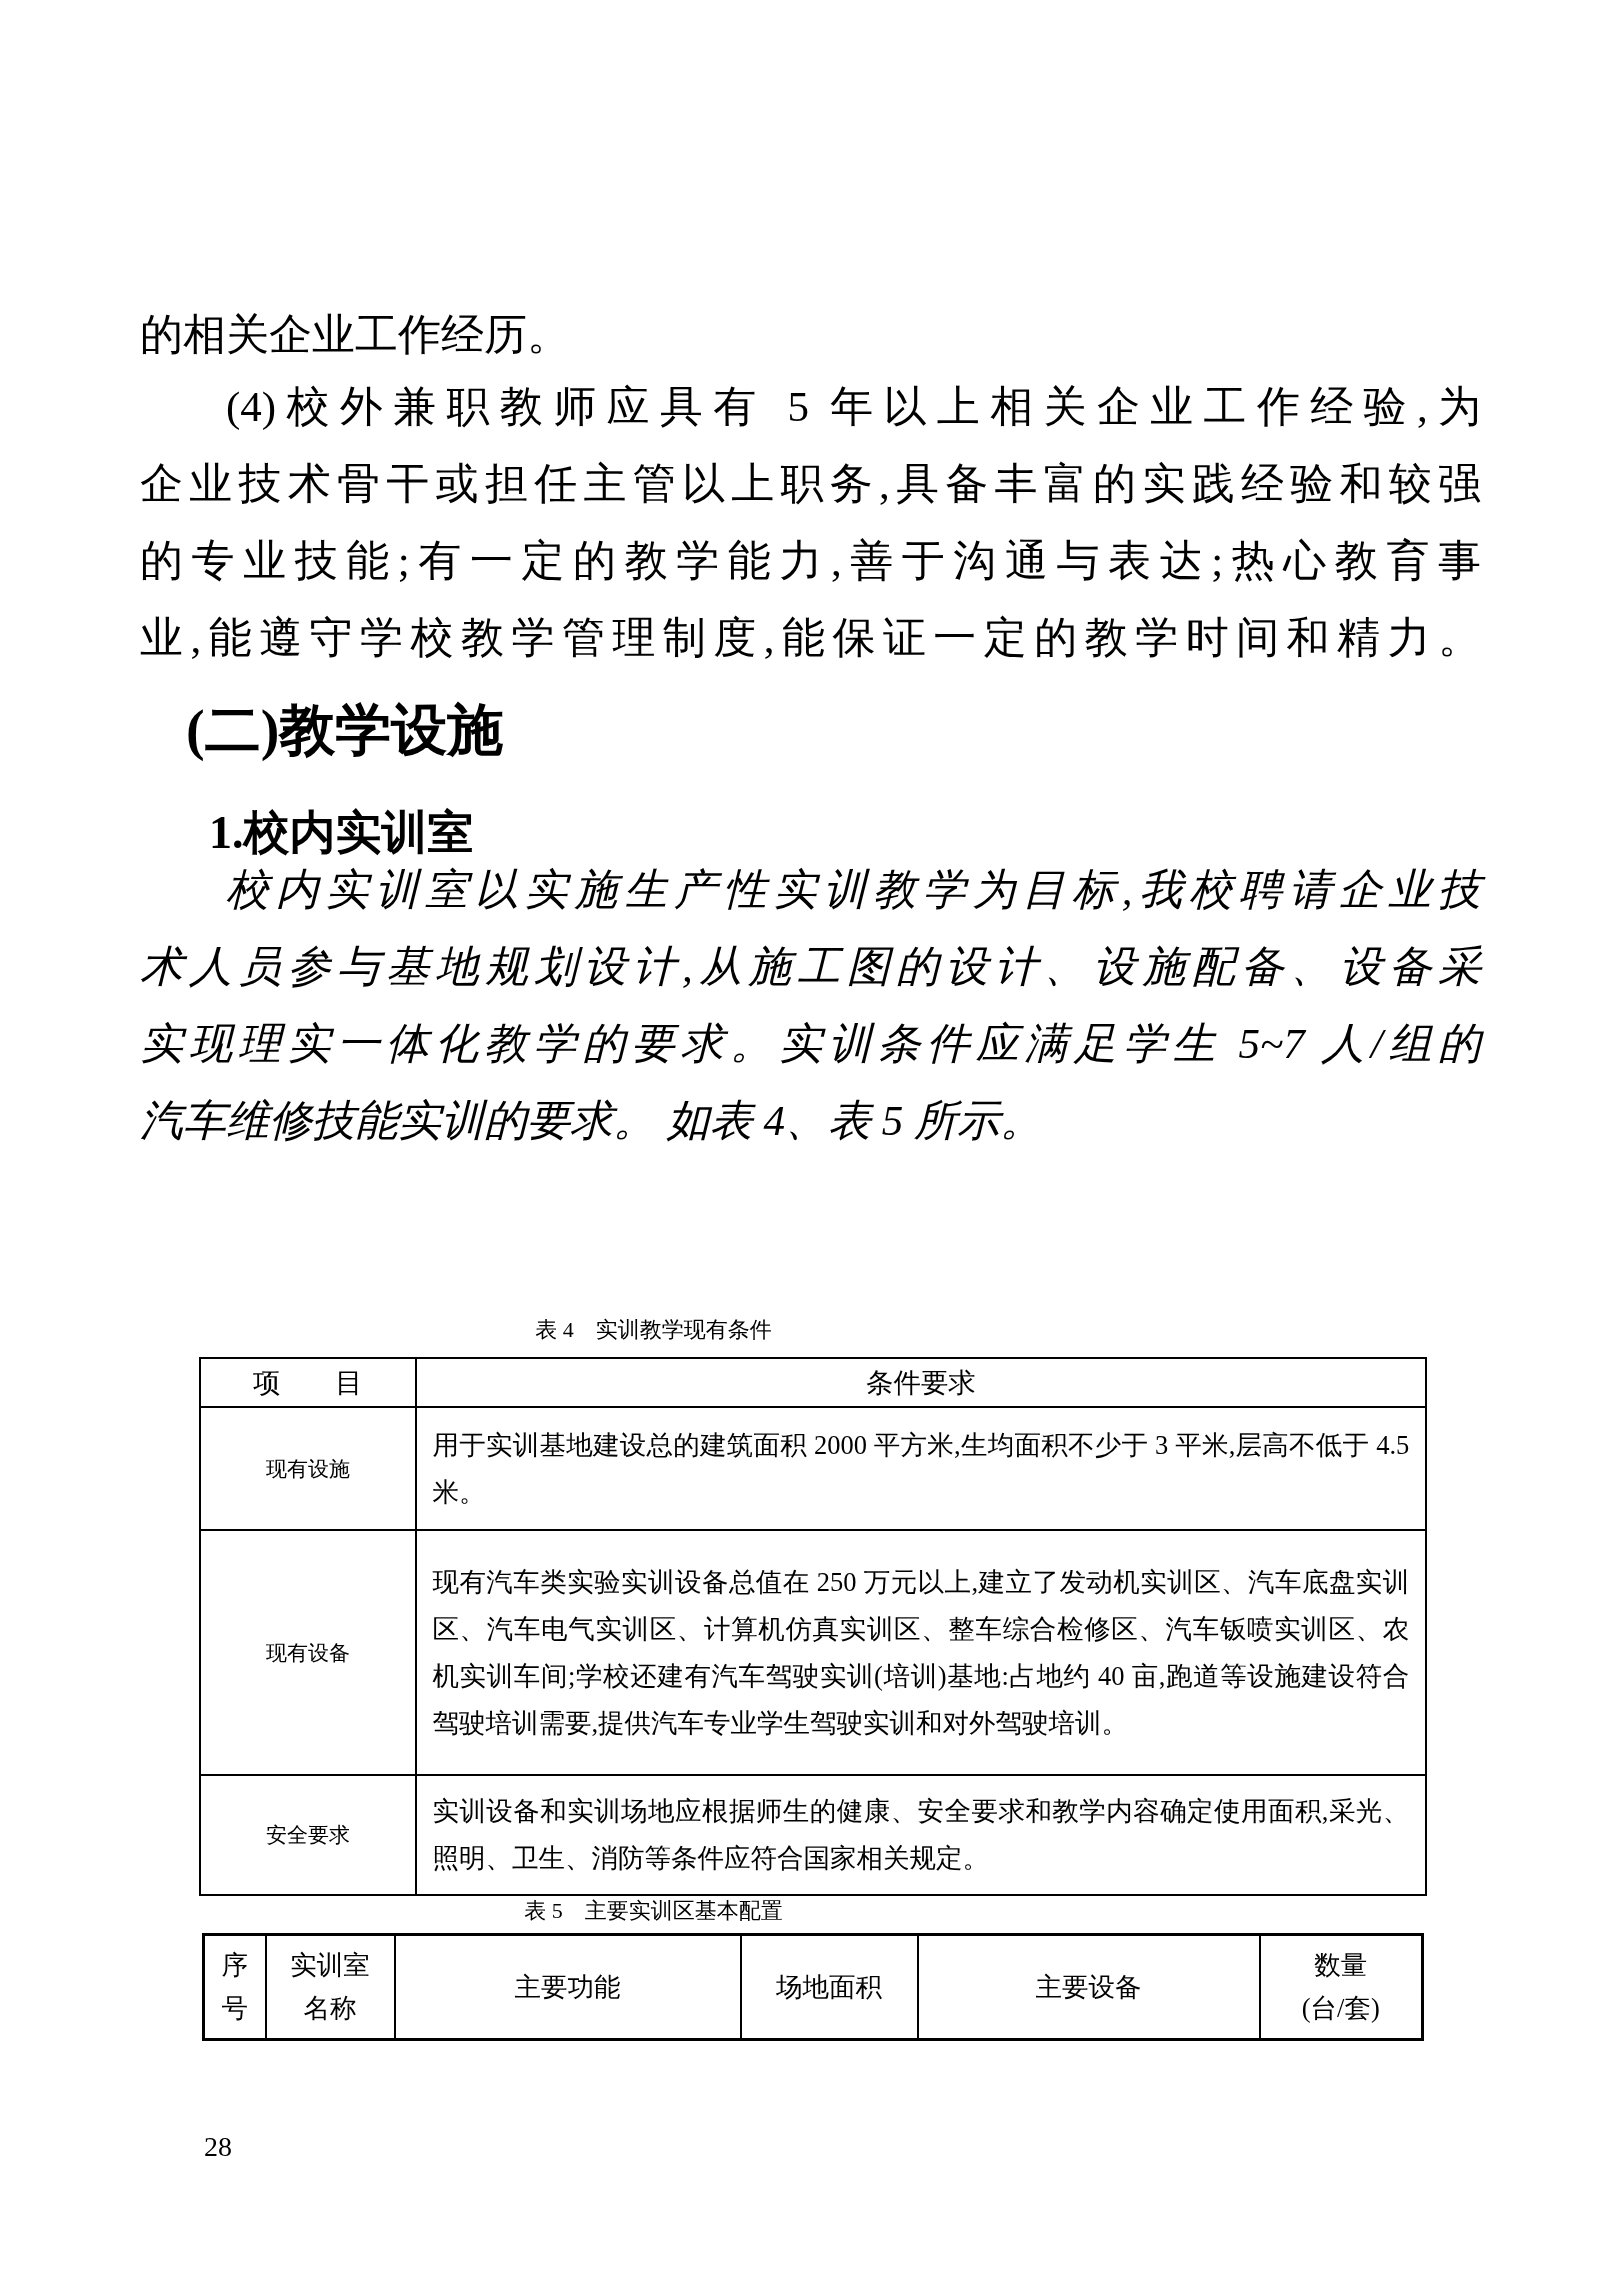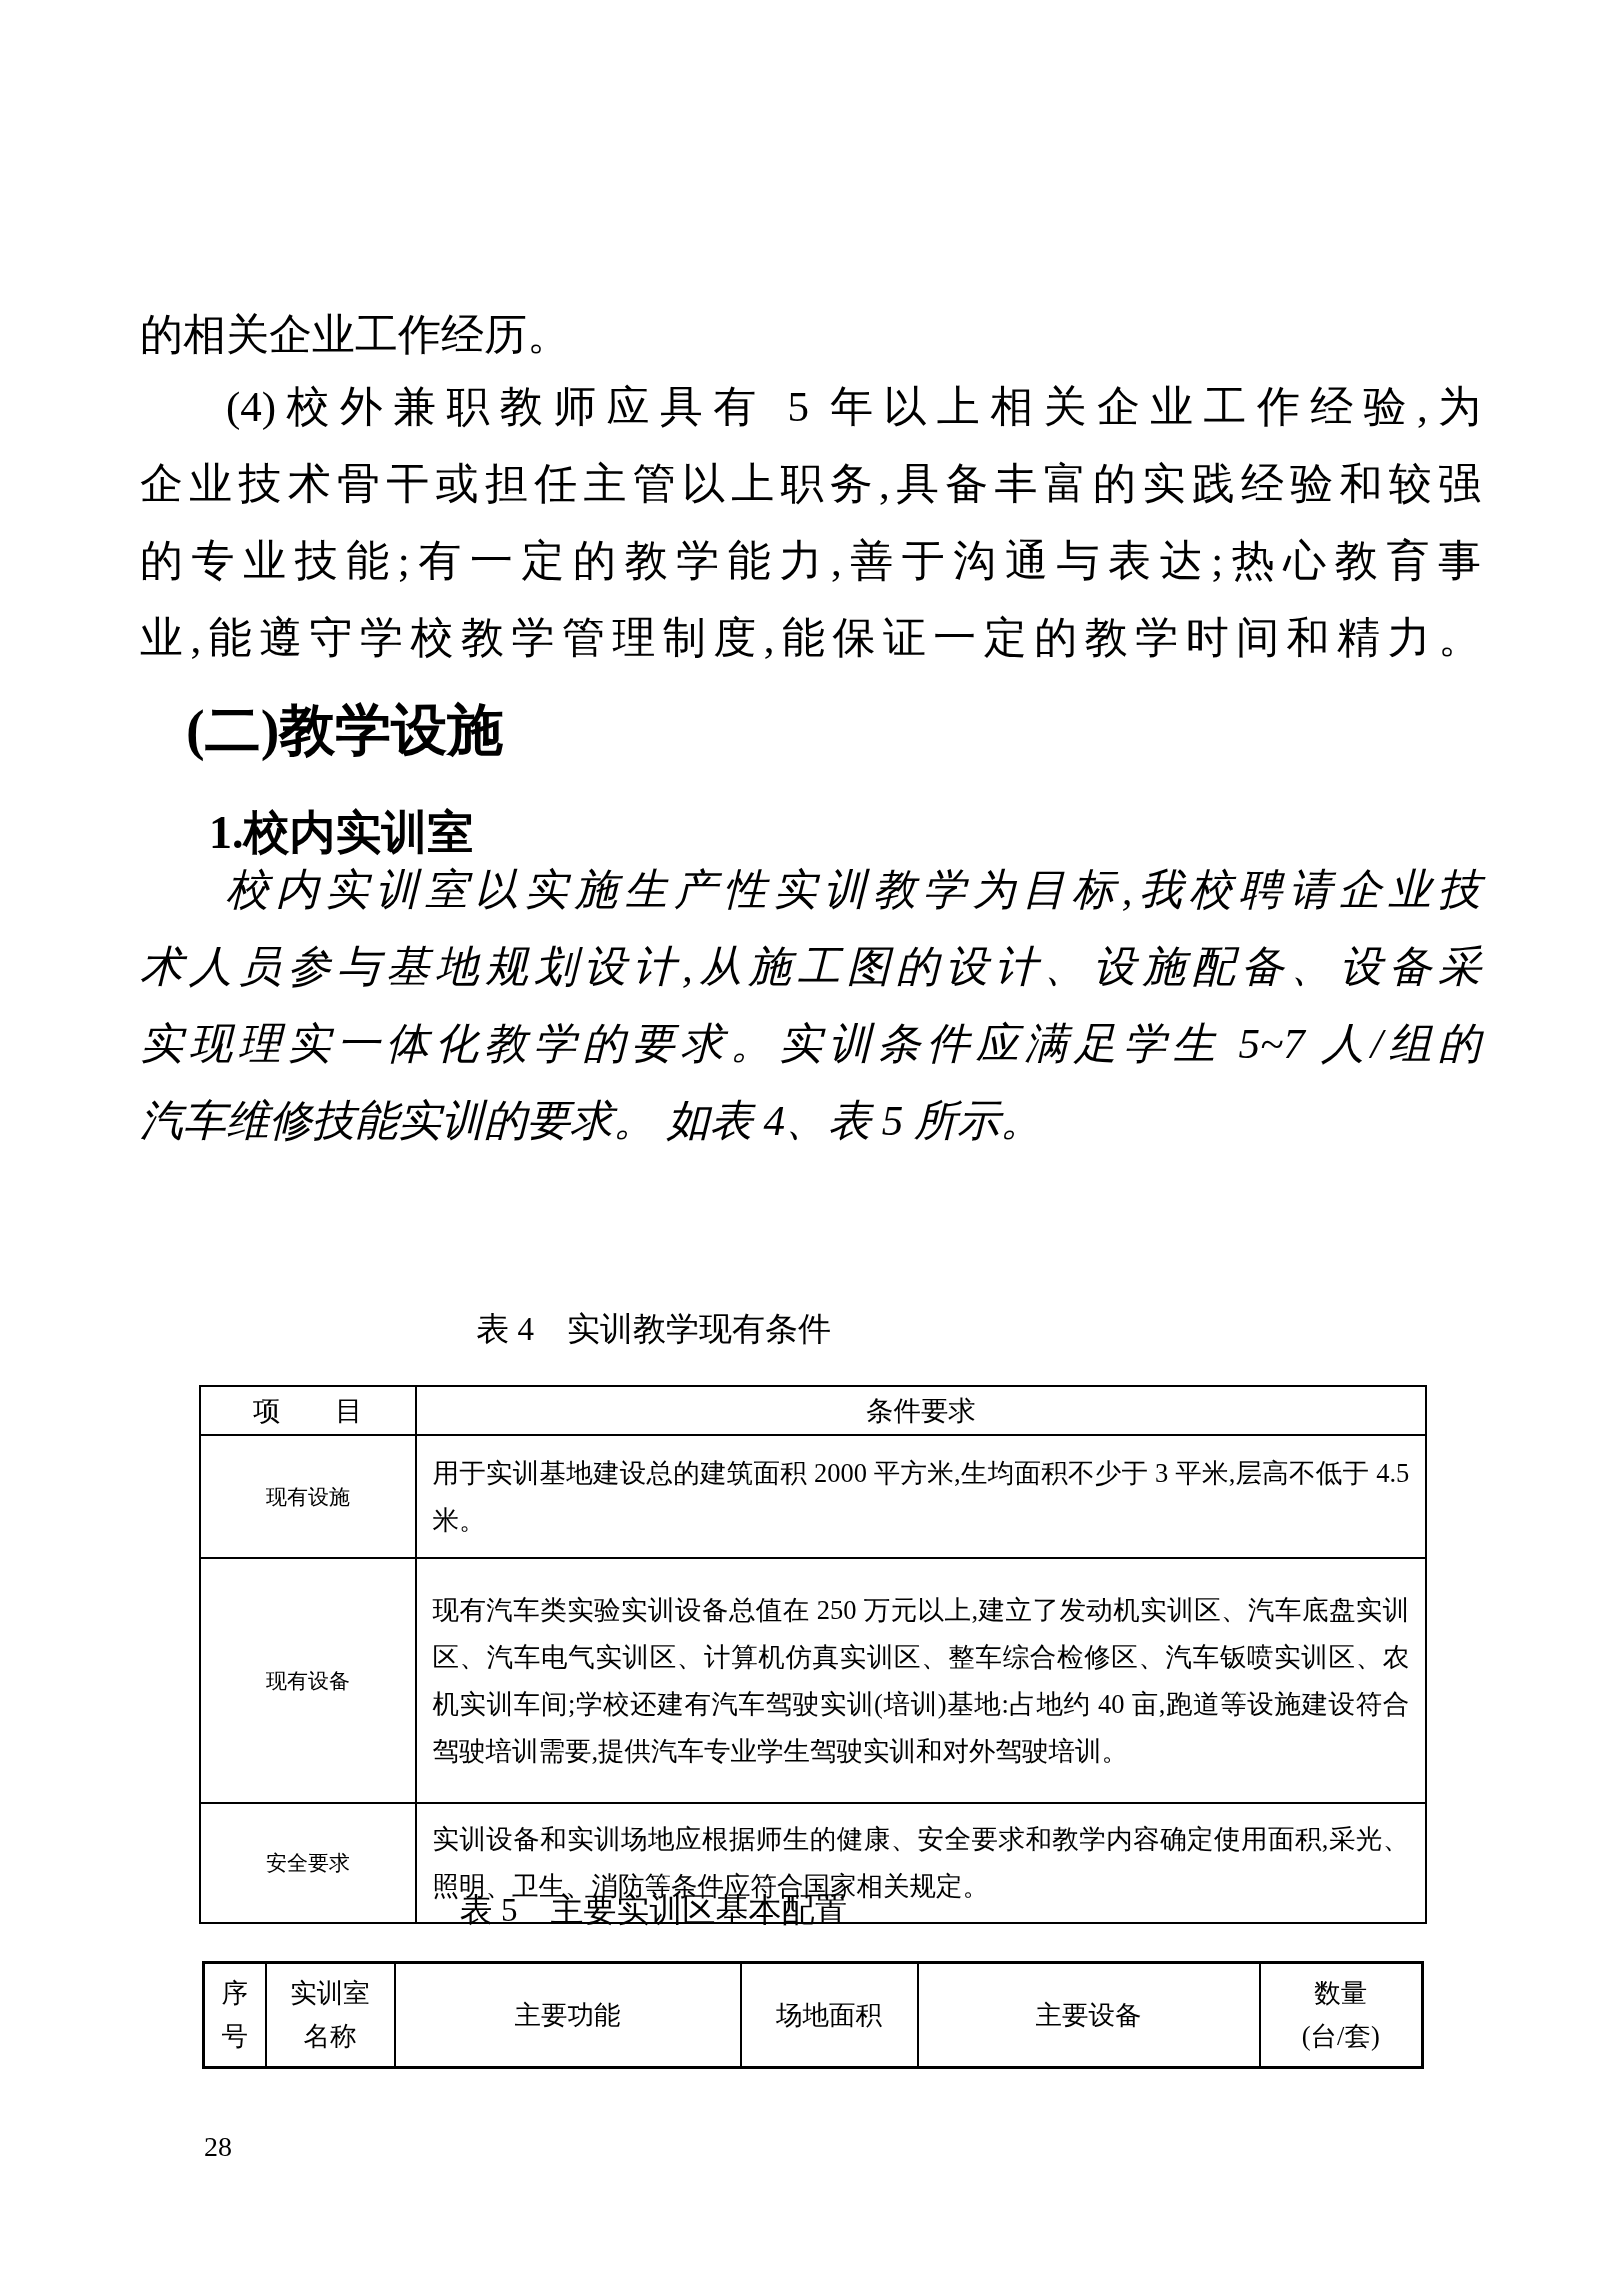--- a/index.html
+++ b/index.html
@@ -35,25 +35,25 @@
     height: 77px; line-height: 77px; padding-left: 46px; margin: 0;
     font-size: 56px; font-weight: bold;
   }
   .heading-sub {
     position: absolute; top: 794px; left: 140px; width: 1341px;
     height: 77px; line-height: 77px; padding-left: 69px; margin: 0;
     font-size: 46px; font-weight: bold;
   }
   .caption {
     position: absolute; left: 0; width: 1307px;
-    text-align: center; font-size: 33px; height: 51px; line-height: 51px;
+    text-align: center; font-size: 22px; height: 51px; line-height: 51px;
   }
   .cap4 { top: 1304px; }
   .cap5 { top: 1885px; }
-  table { border-collapse: collapse; table-layout: fixed; margin-top: 28px; }
+  table { border-collapse: collapse; table-layout: fixed; }
   .t4 {
     position: absolute; top: 1357px; left: 199px; width: 1228px;
   }
   .t4 td { border: 2px solid #000; vertical-align: middle; }
   .t4 .lbl {
     width: 206px; text-align: center; font-size: 21px; padding: 0 3.9px;
   }
   .t4 .hd { text-align: center; font-size: 27.4px; height: 45px; }
   .t4 .content {
     font-size: 26.5px; line-height: 47px; padding: 5.9px 15.7px;

